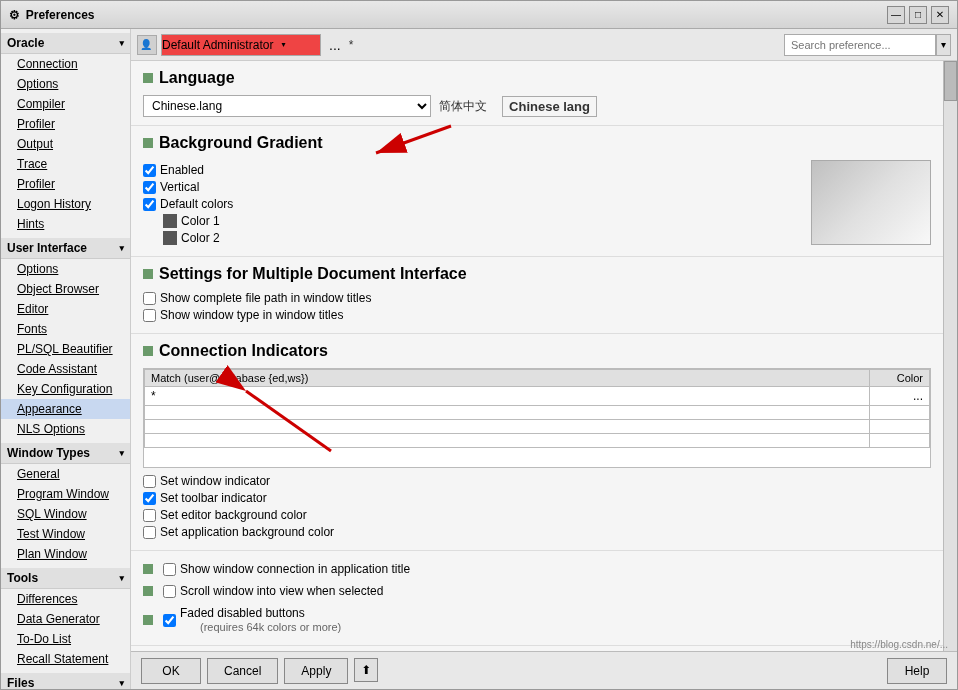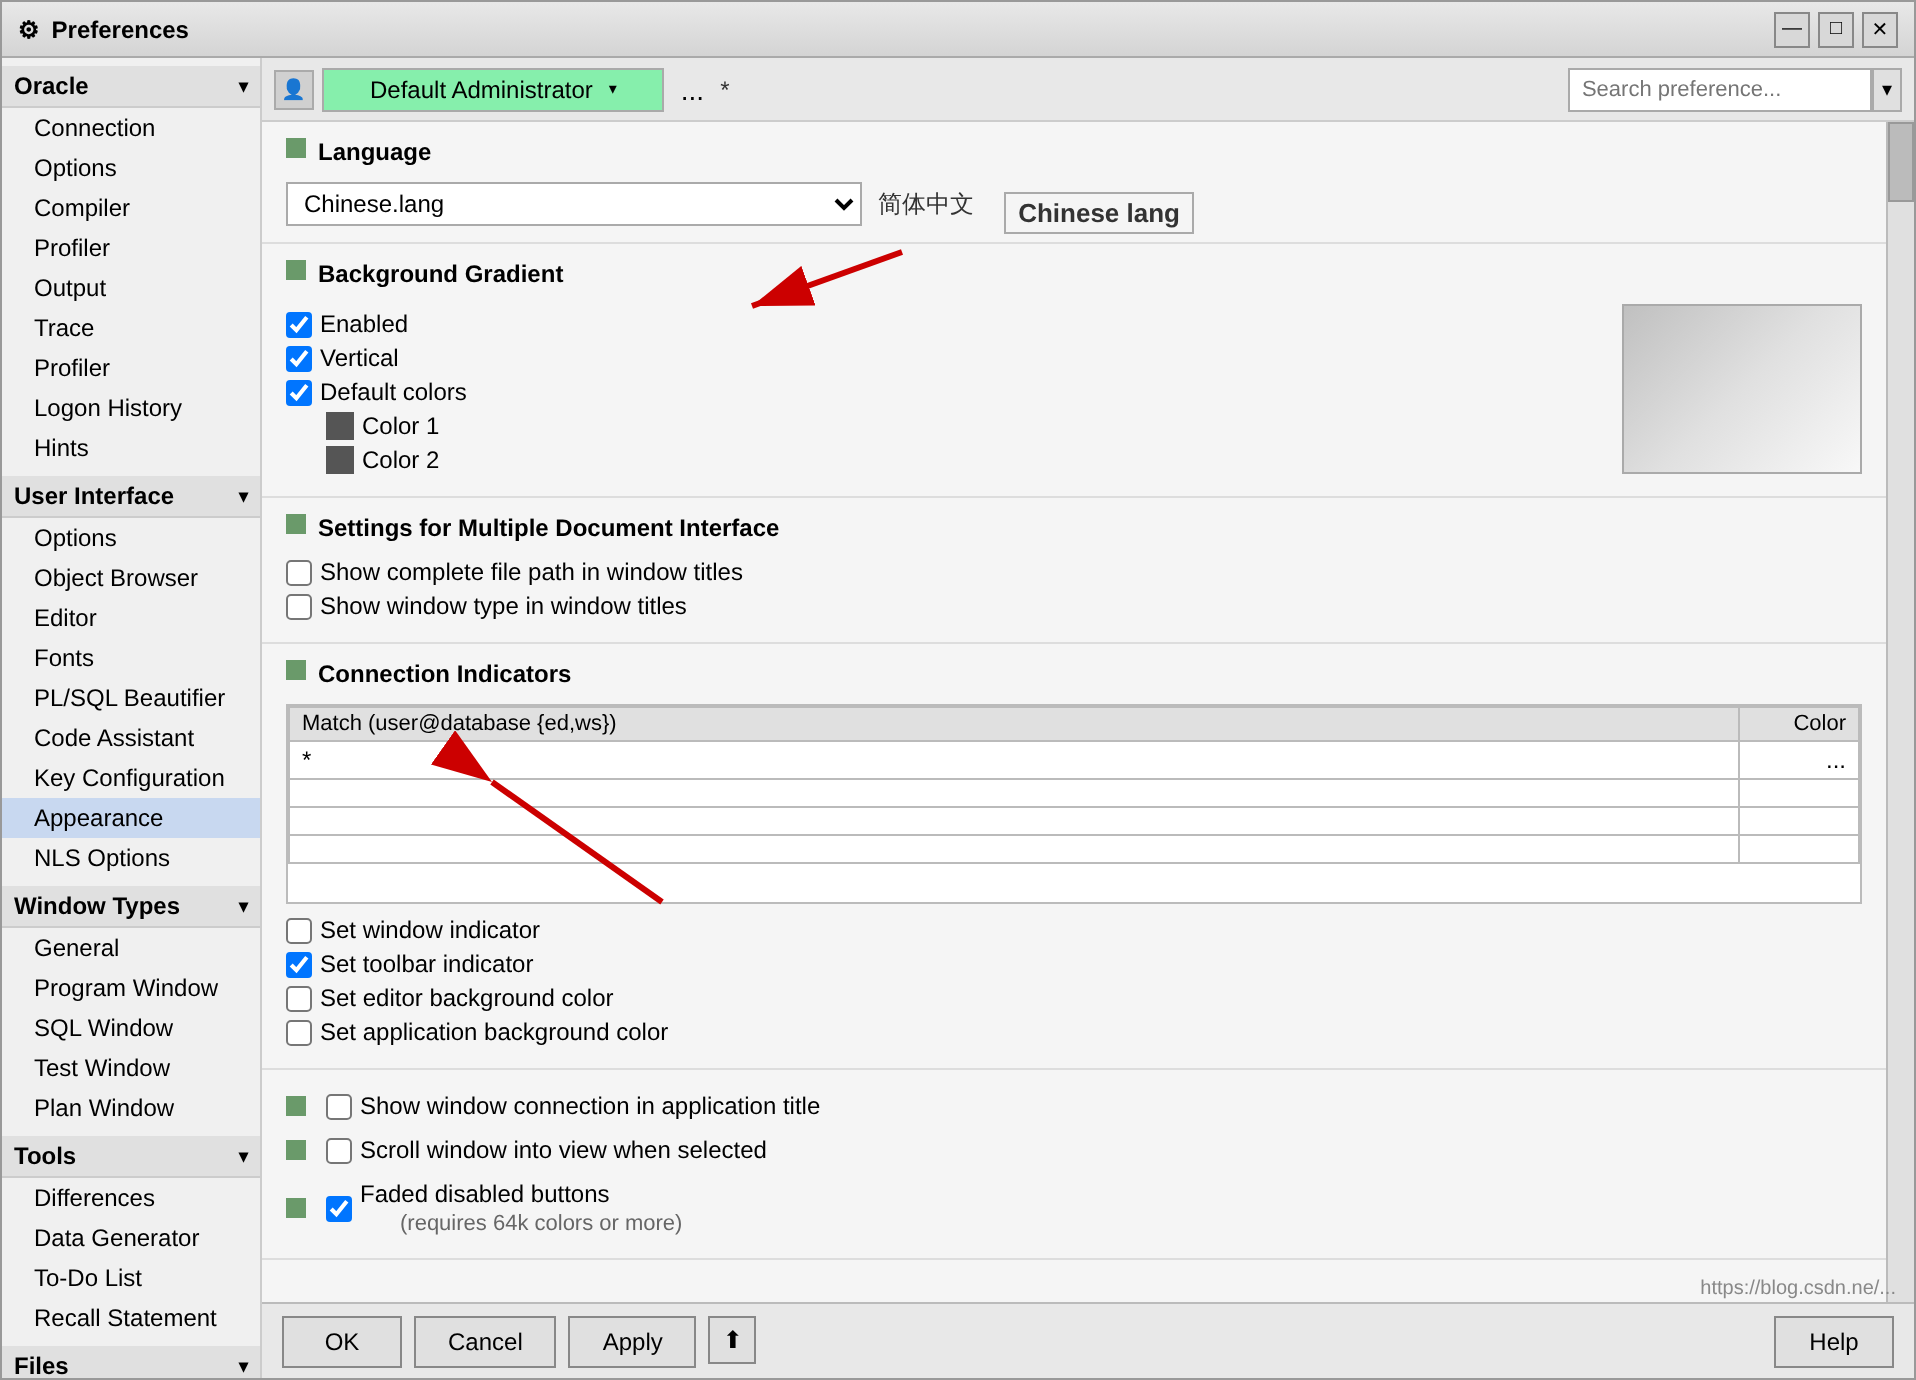--- a/index.html
+++ b/index.html
@@ -81,20 +81,21 @@
     }
     .sidebar-header .chevron {
       font-size: 9px;
       margin-left: auto;
     }
     .sidebar-item {
       padding: 3px 8px 3px 16px;
       cursor: pointer;
       font-size: 12px;
       white-space: nowrap;
+      text-decoration: underline;
     }
     .sidebar-item.active {
       background: #c8d8f0;
     }
     .toolbar {
       display: flex;
       align-items: center;
       padding: 4px 6px;
       background: #e8e8e8;
       border-bottom: 1px solid #ccc;
@@ -108,23 +109,23 @@
       border: 1px solid #aaa;
       display: flex;
       align-items: center;
       justify-content: center;
       font-size: 10px;
       cursor: pointer;
     }
     .toolbar-dropdown {
       display: flex;
       align-items: center;
-      background: #86efac;
+      background: #ef4444;
       border: 1px solid #aaa;
-      padding: 2px 23px;
+      padding: 2px 0;
       height: 22px;
       gap: 4px;
       cursor: pointer;
       min-width: 160px;
     }
     .toolbar-dropdown-arrow {
       font-size: 8px;
       margin-left: 4px;
     }
     .toolbar-dots {
@@ -164,23 +165,24 @@
       padding: 0;
       background: #f5f5f5;
     }
     .section-block {
       border-bottom: 1px solid #ddd;
       padding: 8px 12px;
       background: #f5f5f5;
     }
     .section-title {
       display: flex;
+      align-items: center;
       gap: 6px;
       font-weight: bold;
-      font-size: 12px;
+      font-size: 16px;
       margin-bottom: 8px;
     }
     .section-indicator {
       width: 10px;
       height: 10px;
       background: #6a9a6a;
       display: inline-block;
     }
     .lang-row {
       display: flex;

